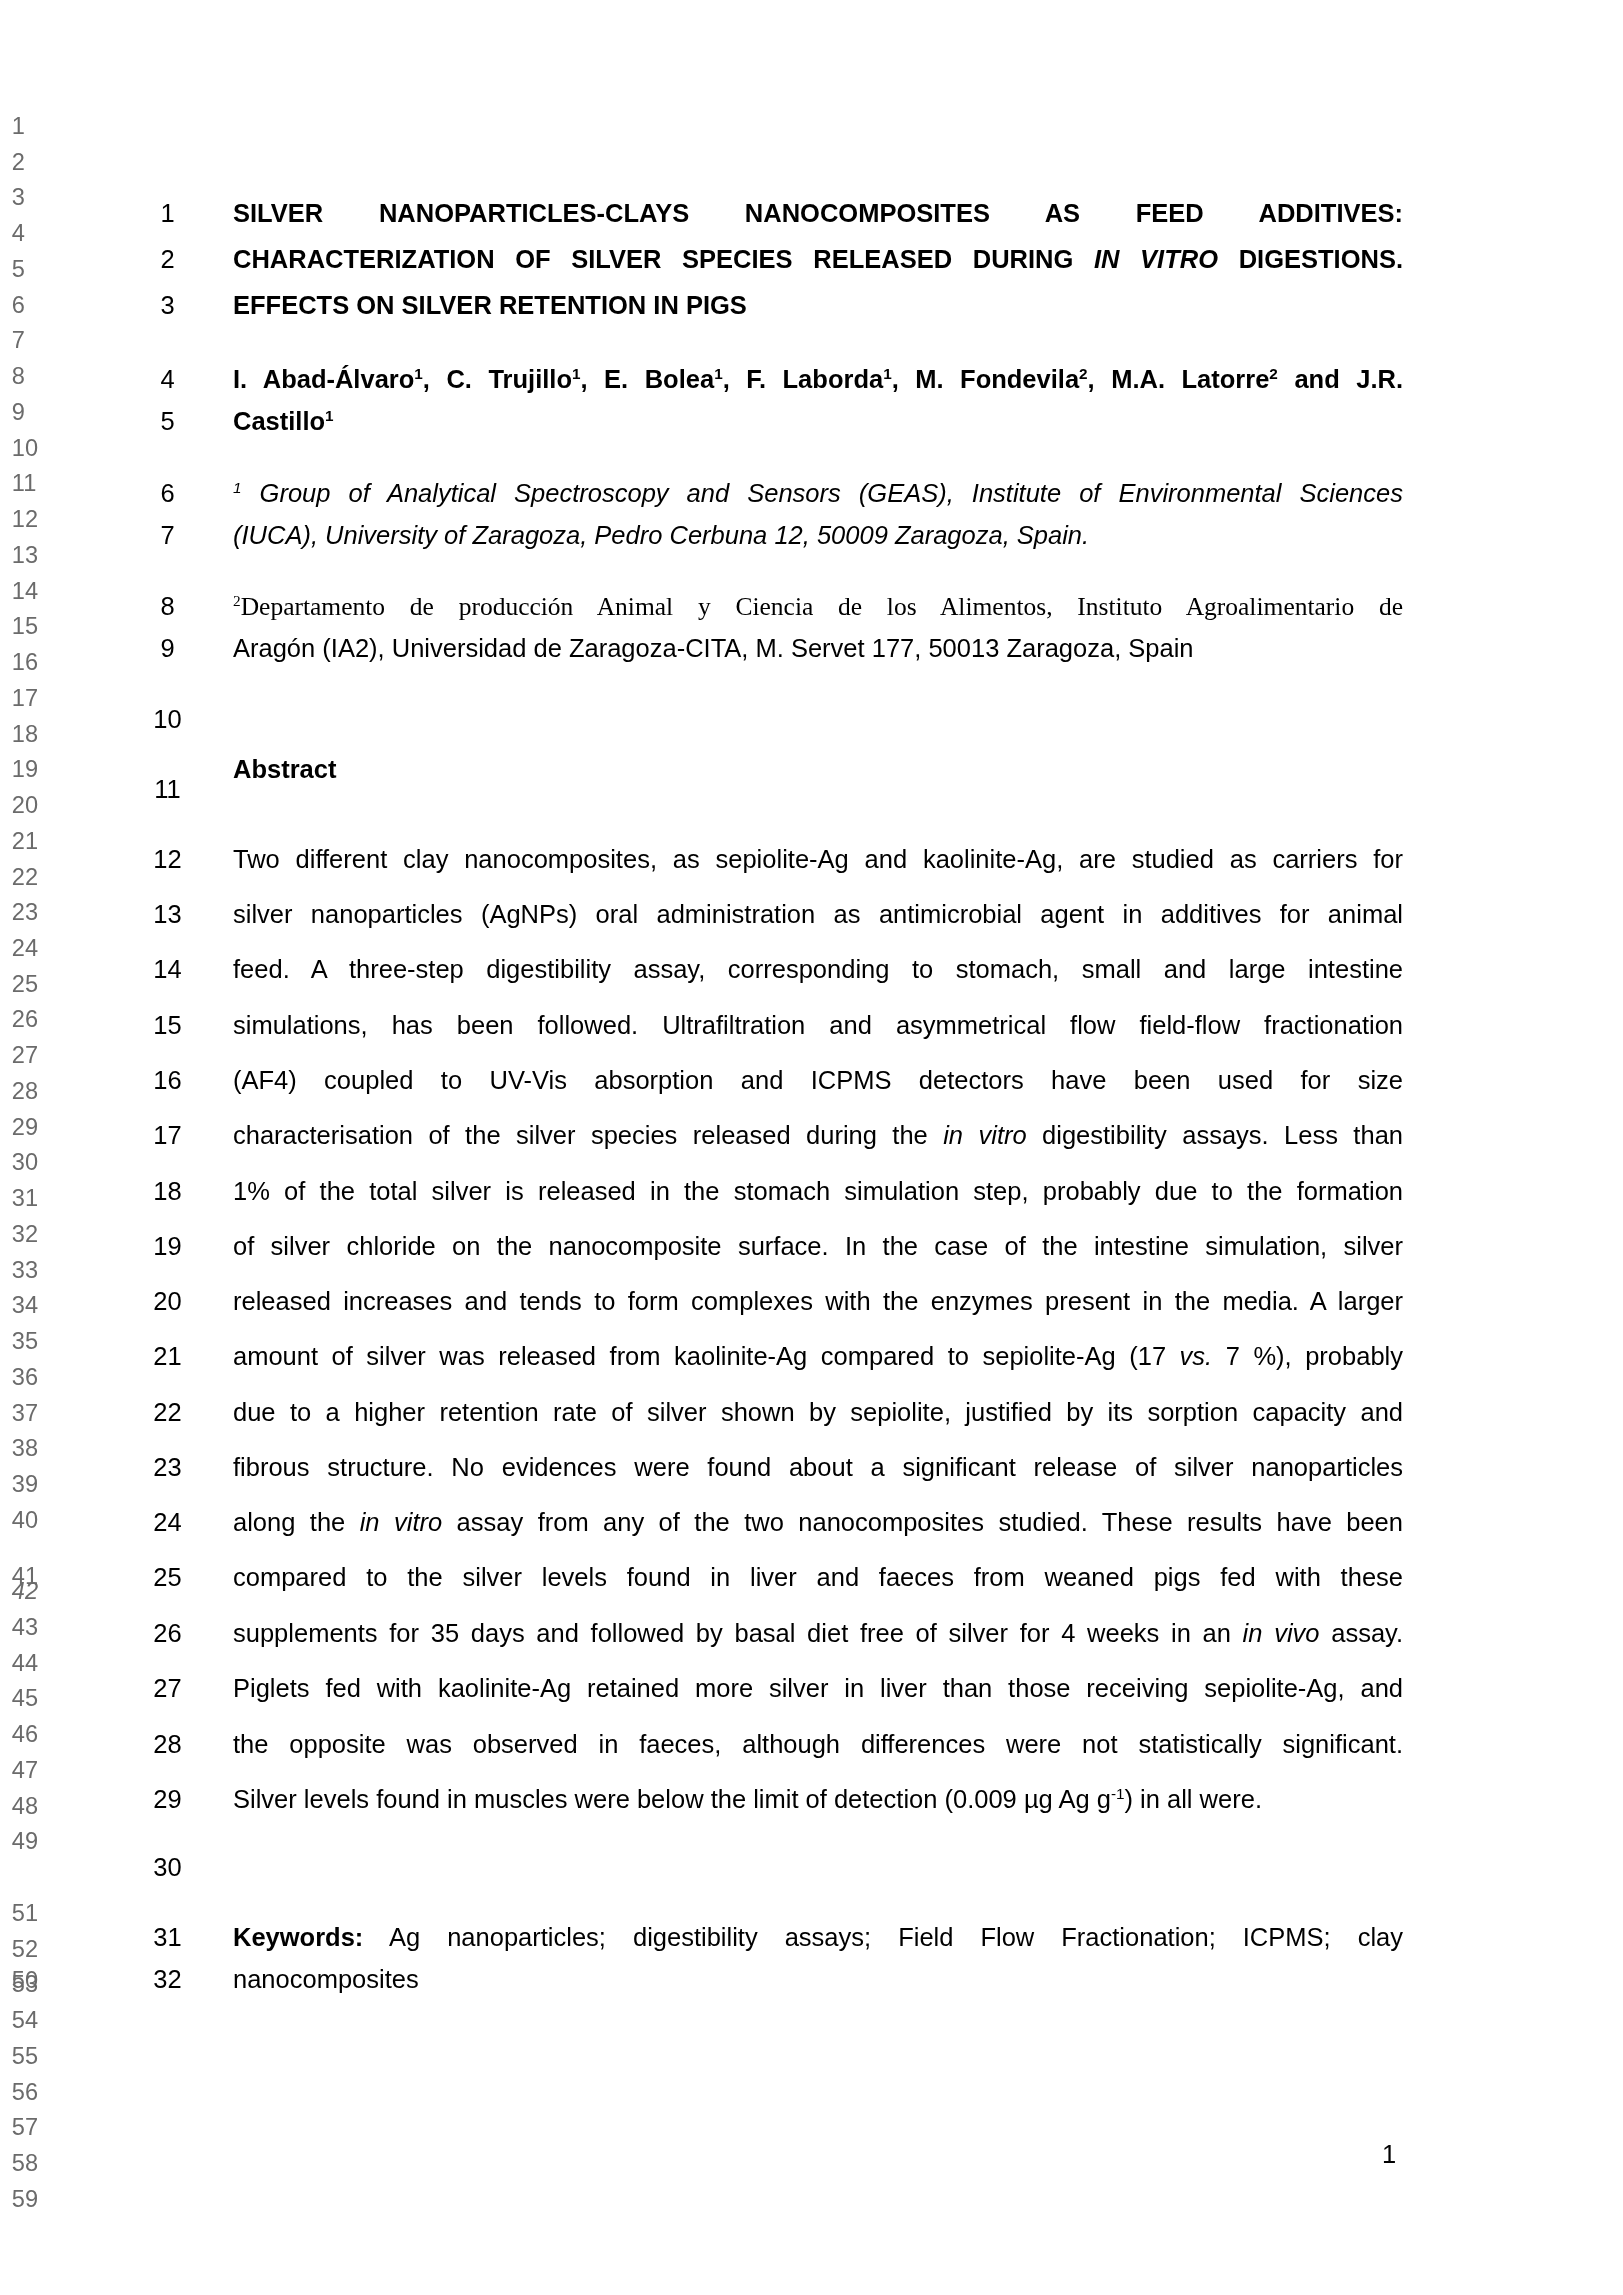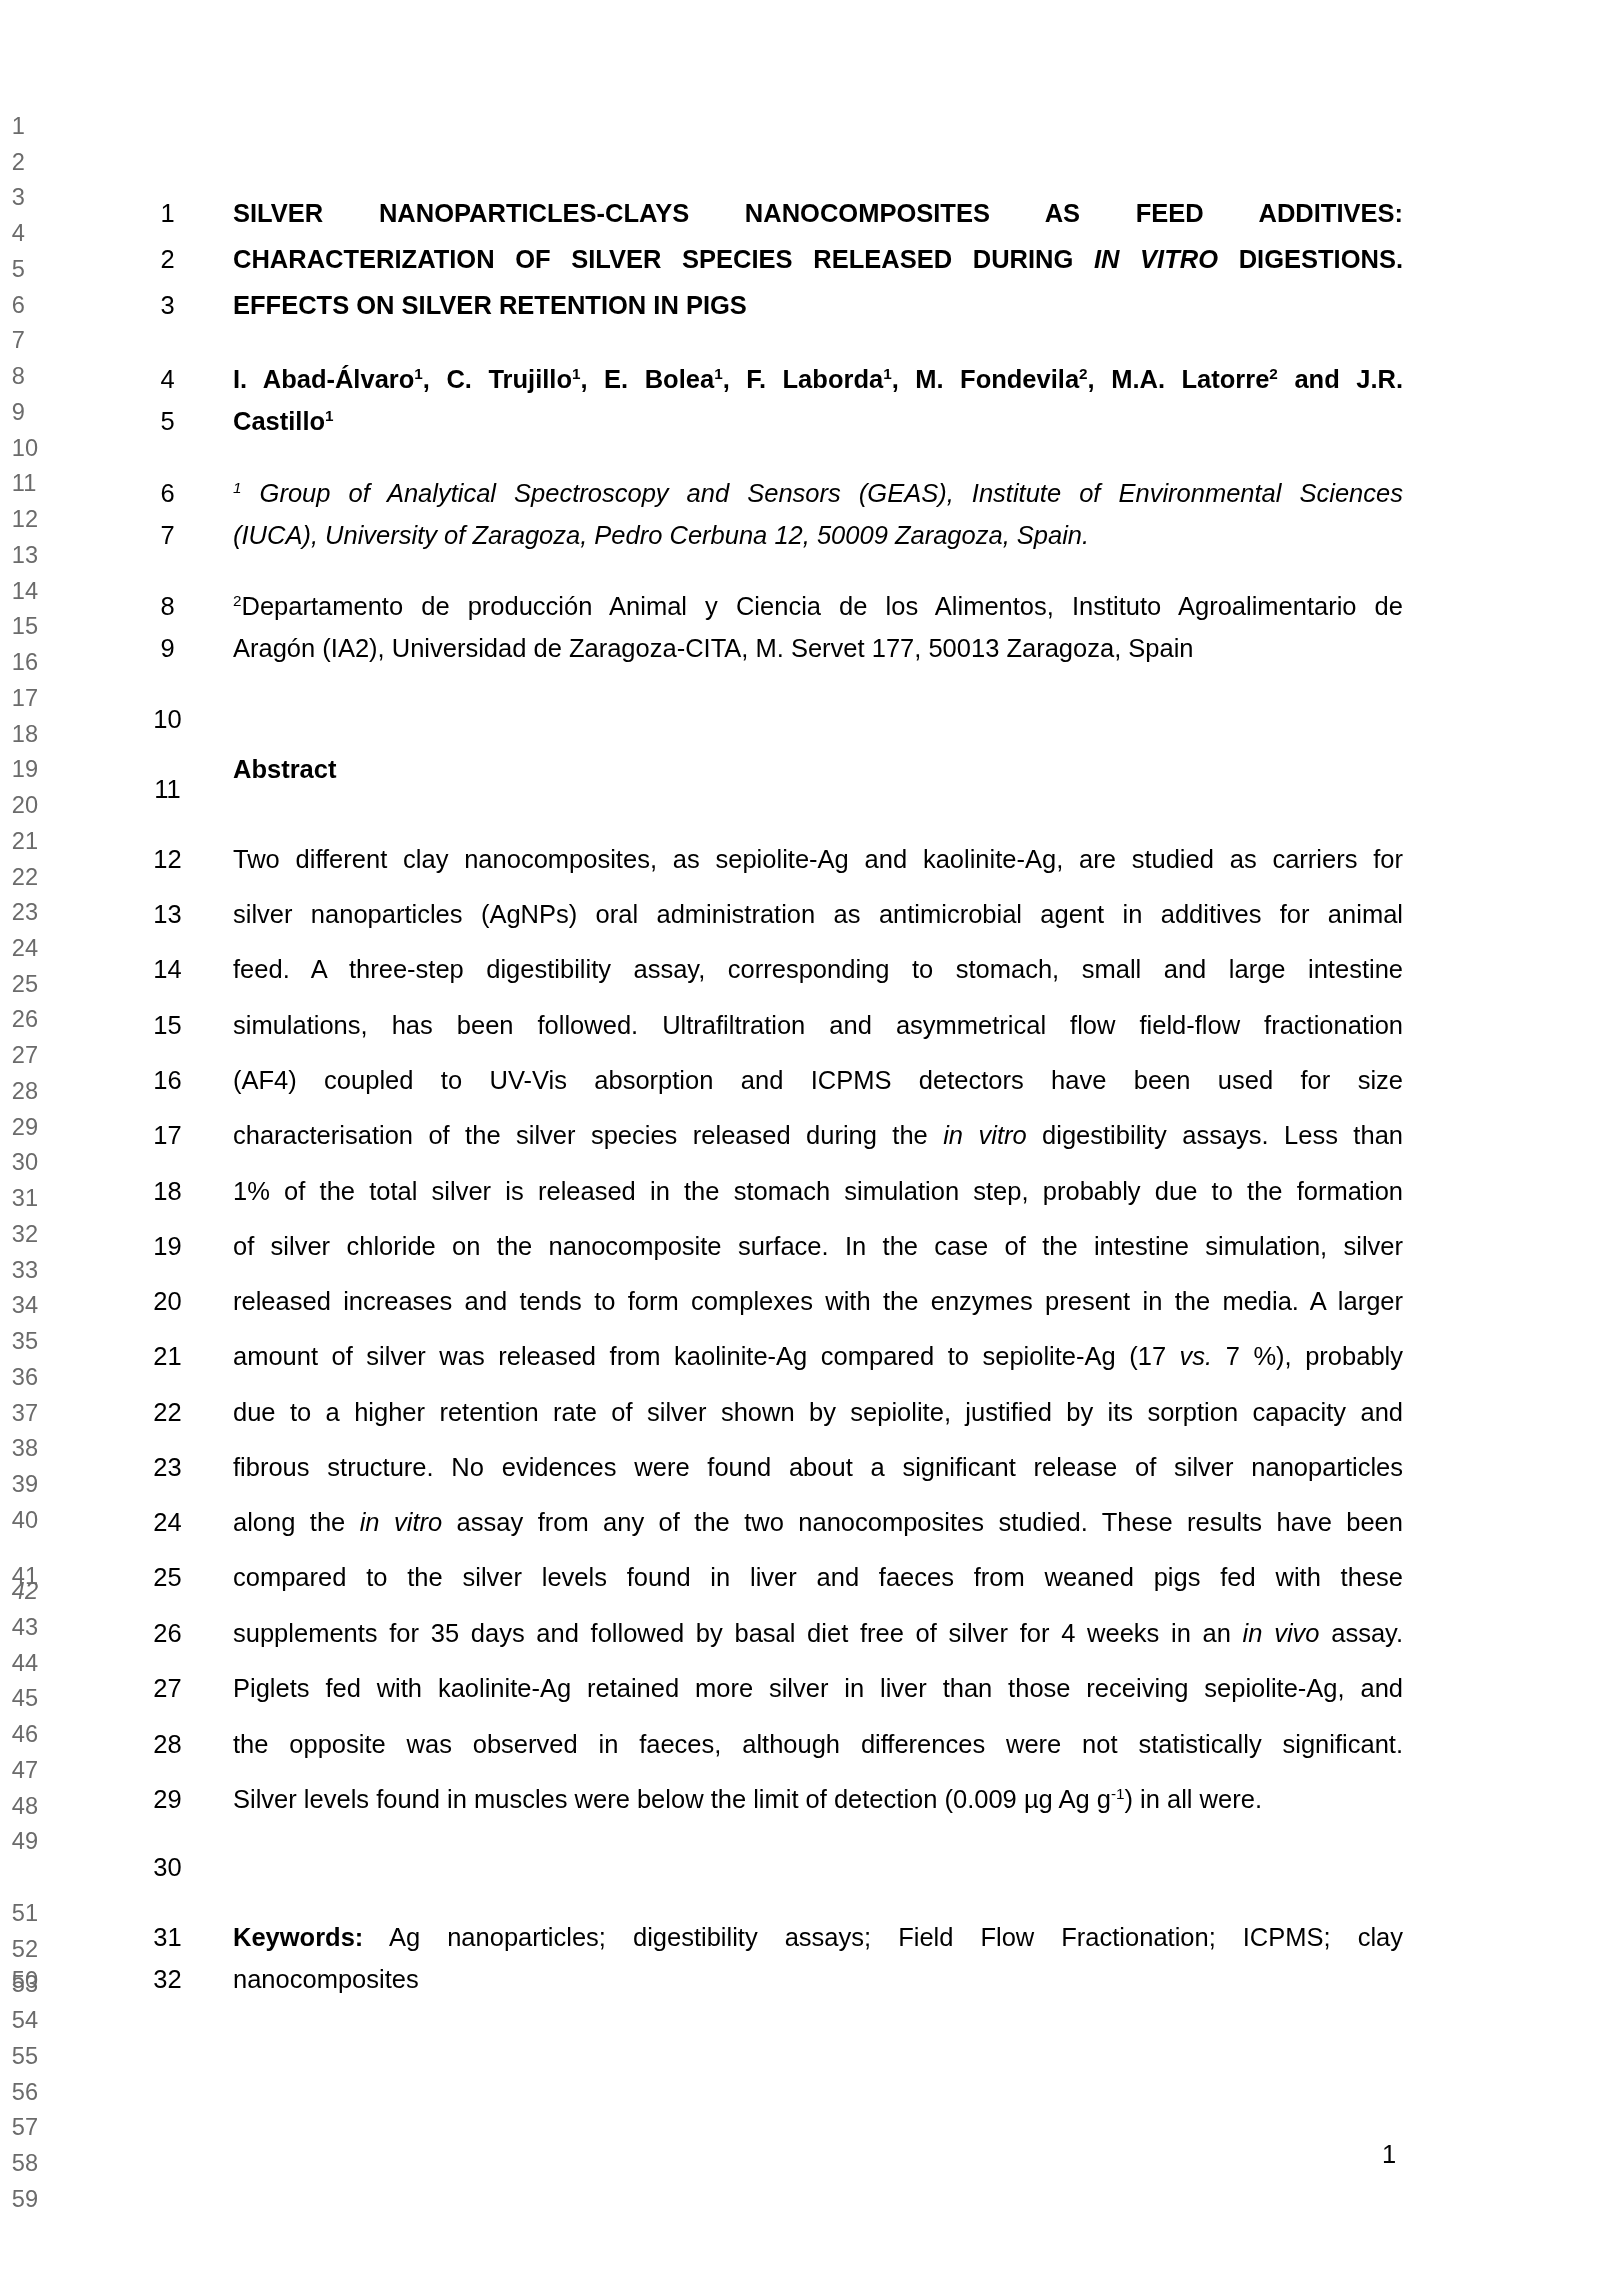--- a/index.html
+++ b/index.html
@@ -125,21 +125,21 @@
 </div>
 
 <div>
   <div class="row b just" style="top: 364px; width: 1170px;"><span>I. Abad-Álvaro</span><sup>1</sup>, <span>C. Trujillo</span><sup>1</sup>, <span>E. Bolea</span><sup>1</sup>, <span>F. Laborda</span><sup>1</sup>, <span>M. Fondevila</span><sup>2</sup>, <span>M.A. Latorre</span><sup>2</sup> <span>and J.R.</span></div>
   <div class="row b" style="top: 406px; width: 1170px;"><span>Castillo</span><sup>1</sup></div>
 </div>
 
 <div>
   <div class="row i just" style="top: 478px; width: 1170px;"><sup>1</sup> <span>Group of Analytical Spectroscopy and Sensors (GEAS), Institute of Environmental Sciences</span></div>
   <div class="row i" style="top: 520px; width: 1170px;">(IUCA), University of Zaragoza, Pedro Cerbuna 12, 50009 Zaragoza, Spain.</div>
-  <div class="row just" style="top: 591px; width: 1170px;"><sup>2</sup><span>Departamento de producción Animal y Ciencia de los Alimentos, Instituto Agroalimentario de</span></div>
+  <div class="row just" style="top: 591px; width: 1170px; font-family: Liberation Serif, serif;"><sup>2</sup><span>Departamento de producción Animal y Ciencia de los Alimentos, Instituto Agroalimentario de</span></div>
   <div class="row" style="top: 633px; width: 1170px;">Aragón (IA2), Universidad de Zaragoza-CITA, M. Servet 177, 50013 Zaragoza, Spain</div>
 </div>
 
 <div>
   <div class="row b" style="top: 754px; width: 1170px;">Abstract</div>
   <div id="abstractLines">
       <div class="row just" style="top: 844px; width: 1170px;">Two different clay nanocomposites, as sepiolite-Ag and kaolinite-Ag, are studied as carriers for</div>
       <div class="row just" style="top: 899px; width: 1170px;">silver nanoparticles (AgNPs) oral administration as antimicrobial agent in additives for animal</div>
       <div class="row just" style="top: 954px; width: 1170px;">feed. A three-step digestibility assay, corresponding to stomach, small and large intestine</div>
       <div class="row just" style="top: 1010px; width: 1170px;">simulations, has been followed. Ultrafiltration and asymmetrical flow field-flow fractionation</div>

